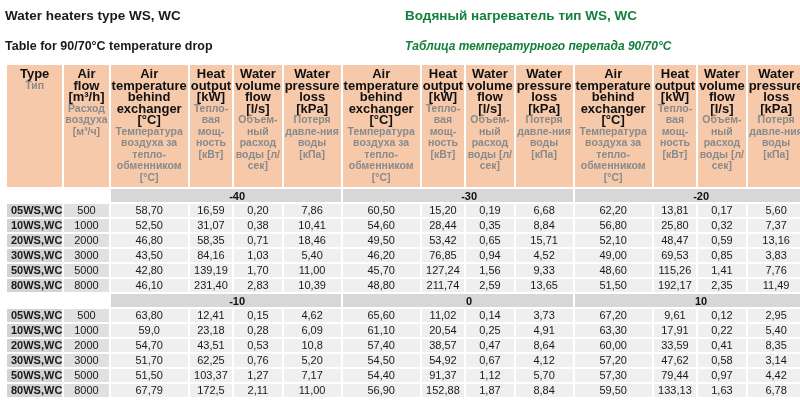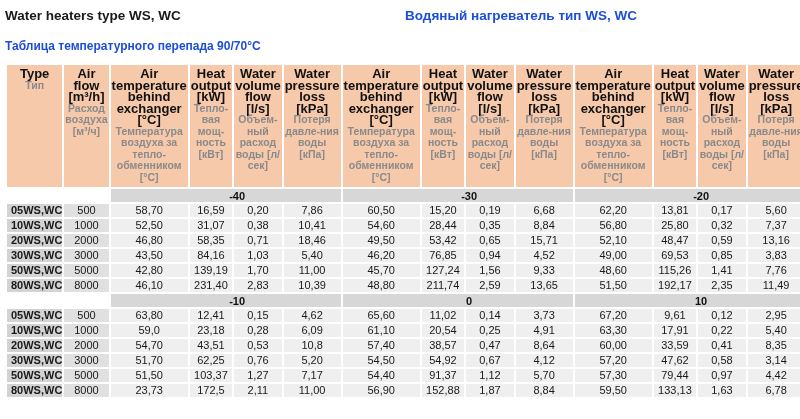--- a/index.html
+++ b/index.html
@@ -14,23 +14,23 @@
   .titles {
     display: grid;
     grid-template-columns: 400px 1fr;
     row-gap: 16px;
     margin-bottom: 10px;
     padding-top: 2px;
   }
   .title-en, .subtitle-en { font-weight: bold; }
   .title-en { font-size: 13.5px; }
   .subtitle-en { font-size: 12.5px; }
-  .title-ru, .subtitle-ru { font-weight: bold; color: #1d4ed8; }
+  .title-ru, .subtitle-ru { font-weight: bold; color: #15803d; }
   .title-ru { font-size: 13.5px; }
-  .subtitle-ru { font-size: 12px; }
+  .subtitle-ru { font-size: 12px; font-style: italic; }
 
   table {
     border-collapse: separate;
     border-spacing: 2px 2px;
     table-layout: fixed;
   }
   .c-type { width: 53px; }
   .c-flow { width: 47px; }
   .c-at   { width: 78px; }
   .c-ho   { width: 38px; }
@@ -64,20 +64,21 @@
   td.flow-cell { background: #e0e0e0; text-align: center; margin-top: 8px; }
   td.data-cell { background: #efefef; text-align: center; white-space: nowrap; }
 </style>
 </head>
 <body>
 
 <div class="page">
   <div class="titles">
     <div class="title-en">Water heaters type WS, WC</div>
     <div class="title-ru">Водяный нагреватель тип WS, WC</div>
+    <div class="subtitle-en">Table for 90/70°C temperature drop</div>
     <div class="subtitle-ru">Таблица температурного перепада 90/70°C</div>
   </div>
 
   <table>
     <colgroup>
       <col class="c-type">
         <col class="c-flow">
       <col class="c-at">
         <col class="c-ho">
         <col class="c-vf">
@@ -336,21 +337,21 @@
           <td class="data-cell">1,12</td>
           <td class="data-cell">5,70</td>
           <td class="data-cell">57,30</td>
           <td class="data-cell">79,44</td>
           <td class="data-cell">0,97</td>
           <td class="data-cell">4,42</td>
         </tr>
         <tr class="data-row">
           <td class="type-cell">80WS,WC</td>
           <td class="flow-cell">8000</td>
-          <td class="data-cell">23,73</td>
+          <td class="data-cell">67,79</td>
           <td class="data-cell">172,5</td>
           <td class="data-cell">2,11</td>
           <td class="data-cell">11,00</td>
           <td class="data-cell">56,90</td>
           <td class="data-cell">152,88</td>
           <td class="data-cell">1,87</td>
           <td class="data-cell">8,84</td>
           <td class="data-cell">59,50</td>
           <td class="data-cell">133,13</td>
           <td class="data-cell">1,63</td>

